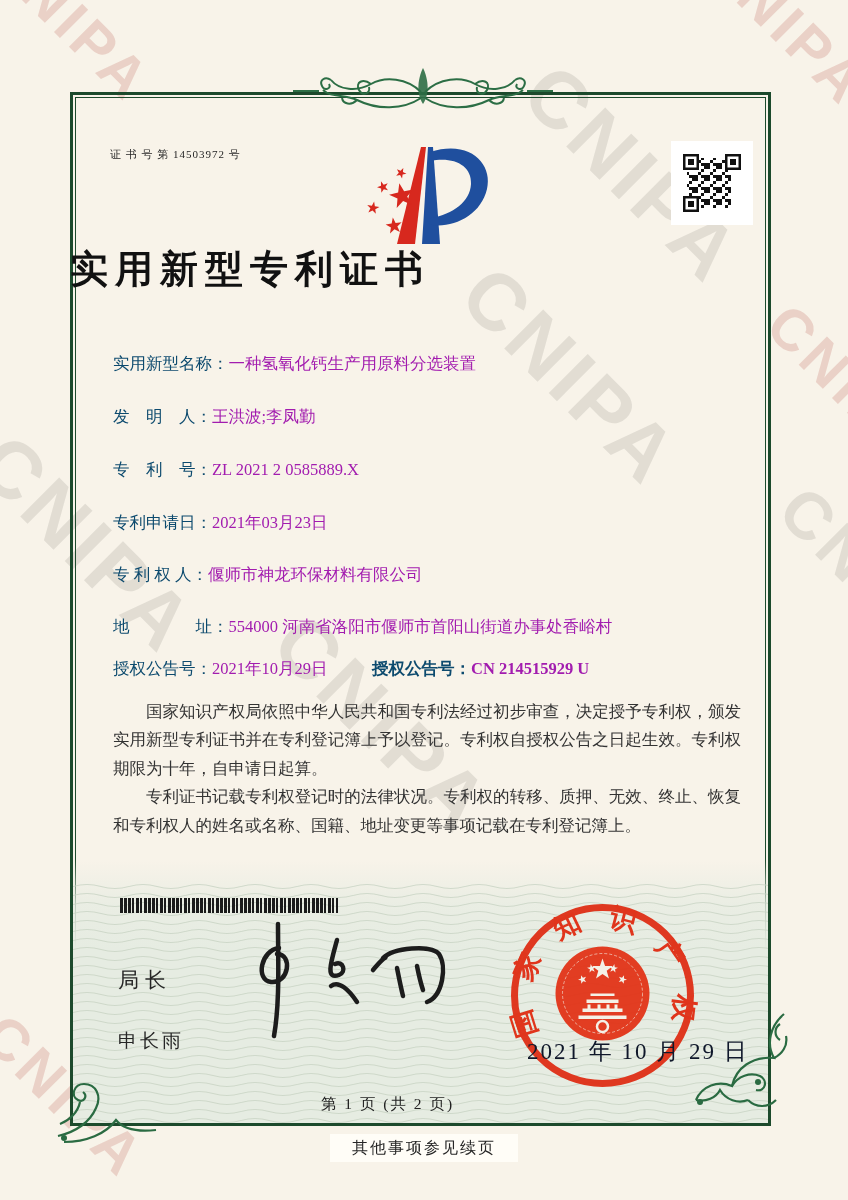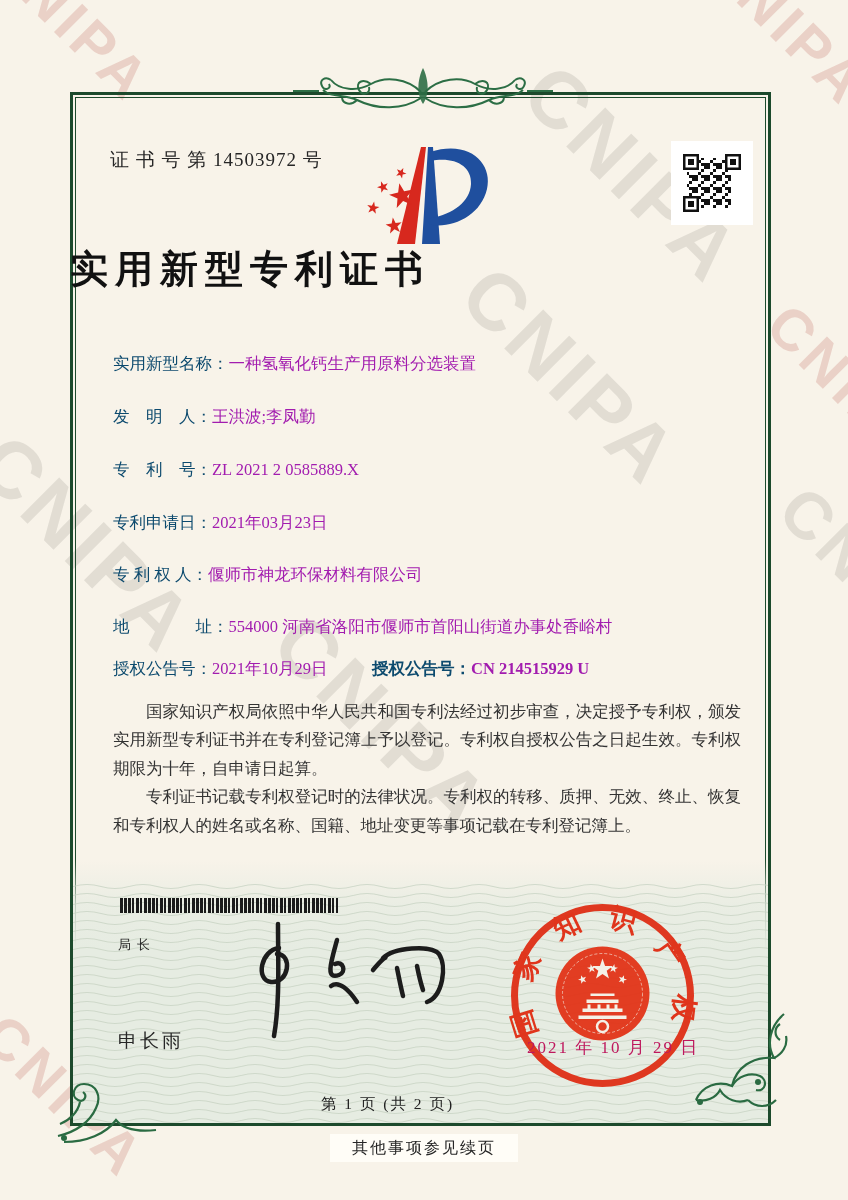--- a/index.html
+++ b/index.html
@@ -12,44 +12,44 @@
   .wm-gray{color:rgba(163,160,150,.26);}
   
   .frame{position:absolute;left:70px;top:92px;width:701px;height:1034px;
          border:3px solid #1c4a2c;box-sizing:border-box;z-index:1;}
   .frame::after{content:"";position:absolute;inset:2px;border:1px solid #1c4a2c;}
   
   .band{position:absolute;left:73px;top:860px;width:695px;height:263px;z-index:1;
         background:linear-gradient(180deg,rgba(230,236,226,0) 0,rgba(230,236,226,.8) 45px,#e6ece2 90px,#e6ece2 100%);}
   .band svg{position:absolute;left:0;top:22px;width:100%;height:241px;opacity:.8;}
   
-  .certno{position:absolute;left:110px;top:147px;font-size:19px;letter-spacing:1px;z-index:3;}
+  .certno{position:absolute;left:110px;top:147px;font-size:11px;letter-spacing:1px;z-index:3;}
   .logo{position:absolute;left:350px;top:134px;z-index:3;}
   .qrbox{position:absolute;left:671px;top:141px;width:82px;height:84px;background:#ffffff;z-index:3;}
   .qrbox svg{position:absolute;left:12px;top:13px;}
   .title{position:absolute;left:70px;top:244px;width:701px;text-align:left;font-size:38px;
          font-weight:700;letter-spacing:7px;color:#111;z-index:3;}
   
   .row{position:absolute;left:113px;width:640px;font-size:16.5px;line-height:1.45;z-index:3;white-space:nowrap;}
   .row .lbl{color:#0c4a6e;}
   .row .val{color:#a21caf;}
   .pair2{position:absolute;left:259px;top:0;font-weight:bold;}
   
   .paras{position:absolute;left:113px;top:698px;width:628px;z-index:3;}
   .paras p{margin:0;font-size:16.5px;line-height:1.72;text-align:justify;text-indent:2em;color:#333;}
   
   .barcode{position:absolute;left:120px;top:898px;width:218px;height:15px;z-index:3;
      background-image:repeating-linear-gradient(90deg,#1b1b1b 0 2px,transparent 2px 4px),
                       repeating-linear-gradient(90deg,#1b1b1b 0 3px,transparent 3px 8px),
                       repeating-linear-gradient(90deg,#1b1b1b 0 1px,transparent 1px 6px);}
-  .sig-title{position:absolute;left:118px;top:936px;font-size:13px;letter-spacing:6px;z-index:3;}
+  .sig-title{position:absolute;left:118px;top:966px;font-size:21px;letter-spacing:6px;z-index:3;}
   .sig-name{position:absolute;left:118px;top:1000px;font-size:19px;letter-spacing:3px;z-index:3;margin-top:28px;}
   .signature{position:absolute;left:245px;top:918px;z-index:3;}
   .seal{position:absolute;left:507px;top:900px;z-index:3;opacity:.95;}
-  .seal-date{position:absolute;left:527px;top:1036px;font-size:17px;letter-spacing:2px;color:#be185d;z-index:4;}
+  .seal-date{position:absolute;left:527px;top:1036px;font-size:23px;letter-spacing:2px;color:#0f172a;z-index:4;}
   .pageinfo{position:absolute;left:70px;top:1094px;width:635px;text-align:center;font-size:15.5px;
             letter-spacing:2px;color:#222;z-index:3;}
   .contbox{position:absolute;left:330px;top:1134px;width:188px;height:28px;background:#fffdf7;
            display:flex;align-items:center;justify-content:center;font-size:16px;letter-spacing:2px;z-index:3;}
   .ornament{position:absolute;z-index:2;}
 </style>
 </head>
 <body>
 
 <svg width="0" height="0" style="position:absolute" aria-hidden="true">

